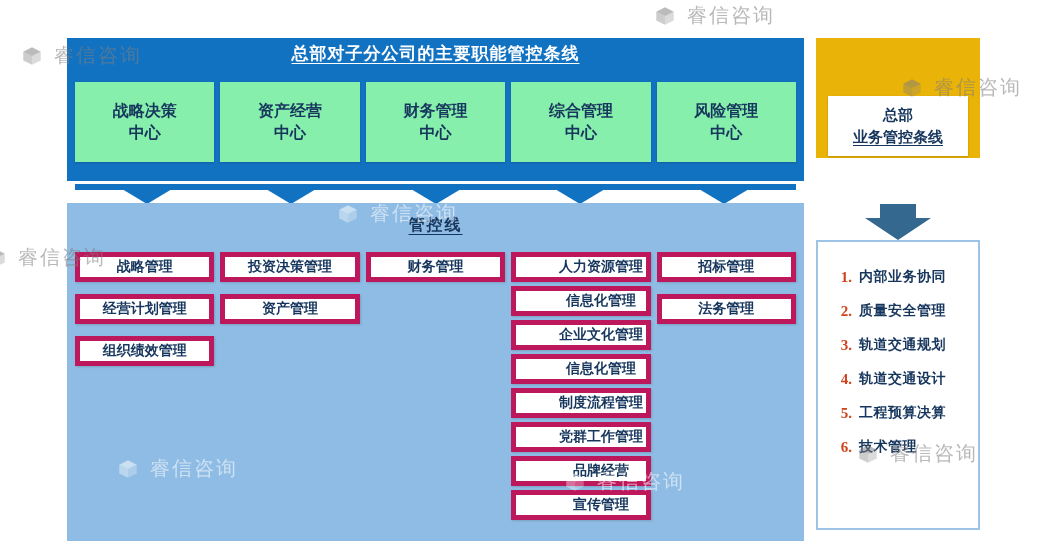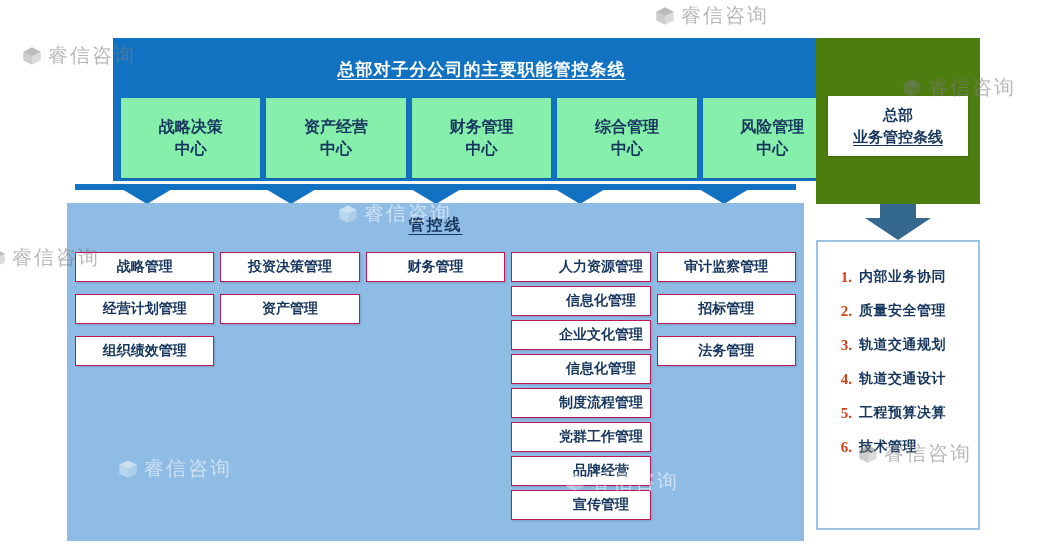--- a/index.html
+++ b/index.html
@@ -1,21 +1,21 @@
 <!DOCTYPE html>
 <html><head>
 <meta charset="utf-8">
 <style>
   * { margin:0; padding:0; box-sizing:border-box; }
   body { background:#ffffff; font-family:"Liberation Serif","DejaVu Serif",serif; }
   .page { position:relative; width:1040px; height:555px; background:#ffffff; overflow:hidden; }
 
   
   .banner { position:absolute; left:67px; top:38px; width:737px; height:143px;
-            background:#1272C2; padding-top:20px;margin-left:46px; }
+            background:#1272C2; padding-top:4px; }
   .banner-title { text-align:center; color:#ffffff; font-size:17px; font-weight:bold;
                   text-decoration:underline; text-underline-offset:4px; letter-spacing:1px; }
   .centers-row { display:flex; gap:6px; padding:0 8px; margin-top:17px; }
   .center-box { flex:1; height:80px; background:#86efac; display:flex; align-items:center;
                 justify-content:center; text-align:center; font-weight:bold; color:#17365D;
                 font-size:16px; line-height:1.35; white-space:pre-line;
                 box-shadow:0 1px 2px rgba(0,0,0,.18); }
 
   
   .arrow-strip-wrap { position:absolute; left:67px; top:184px; width:737px; height:21px; }
@@ -25,28 +25,28 @@
   .tri { width:0; height:0; border-left:25px solid transparent; border-right:25px solid transparent;
          border-top:15px solid #1272C2; }
 
   
   .control-panel { position:absolute; left:67px; top:203px; width:737px; height:338px;
                    background:#8FBCE4; padding-top:12px; }
   .control-title { text-align:center; color:#17365D; font-size:16px; font-weight:bold;
                    text-decoration:underline; text-underline-offset:4px; letter-spacing:2px; }
   .control-columns { display:flex; gap:6px; padding:0 8px; margin-top:16px; align-items:flex-start; }
   .col { flex:1; }
-  .ctrl-item { height:30px; background:#ffffff; border:1px solid #be185d; display:flex;
+  .ctrl-item { height:30px; background:#ffffff; border:5px solid #be185d; display:flex;
                align-items:center; justify-content:center; color:#17365D; font-size:14px;
                font-weight:bold; margin-bottom:12px; box-shadow:1px 1px 2px rgba(0,0,0,.15); }
   .col.tight .ctrl-item { margin-bottom:4px;padding-left:40px; }
 
   
-  .orange-panel { position:absolute; left:816px; top:38px; width:164px; height:166px;
-                  background:#4d7c0f; }
+  .orange-panel { position:absolute; left:816px; top:38px; width:164px; height:120px;
+                  background:#eab308; }
   .hq-box { position:absolute; left:12px; right:12px; top:58px; height:60px; background:#ffffff;
             display:flex; flex-direction:column; align-items:center; justify-content:center;
             color:#17365D; font-weight:bold; font-size:15px; line-height:1.5;
             box-shadow:0 1px 2px rgba(0,0,0,.2); }
   .hq-box .l2 { text-decoration:underline; text-underline-offset:3px; }
 
   
   .slate-arrow { position:absolute; left:816px; top:204px; width:164px; }
   .slate-rect { width:36px; height:14px; background:#35688E; margin:0 auto; }
   .slate-tri { width:0; height:0; border-left:33px solid transparent; border-right:33px solid transparent;
@@ -55,21 +55,21 @@
   
   .hq-list-box { position:absolute; left:816px; top:240px; width:164px; height:290px;
                  background:#ffffff; border:2px solid #9DC3E6; padding-top:18px; }
   .hq-row { display:flex; align-items:center; height:34px; padding-left:10px; }
   .hq-num { color:#D0421B; font-weight:bold; font-size:15px; width:24px; text-align:right;
             margin-right:7px; }
   .hq-text { color:#17365D; font-weight:bold; font-size:14px; letter-spacing:0.5px; }
 
   
   .wm-layer { position:absolute; inset:0; z-index:9; pointer-events:none; }
-  .wm { position:absolute; display:flex; align-items:center; gap:6px; font-size:20px;
+  .wm { position:absolute; display:flex; align-items:center; gap:12px; font-size:20px;
         color:rgba(125,125,125,.55); letter-spacing:2px; white-space:nowrap; }
   .wm svg polygon { fill:currentColor; }
   .wm-light { color:rgba(255,255,255,.55); }
 </style>
 </head>
 <body>
 
 <div class="page">
 
   <div class="banner">
@@ -128,21 +128,20 @@
           <div class="ctrl-item">人力资源管理</div>
           <div class="ctrl-item">信息化管理</div>
           <div class="ctrl-item">企业文化管理</div>
           <div class="ctrl-item">信息化管理</div>
           <div class="ctrl-item">制度流程管理</div>
           <div class="ctrl-item">党群工作管理</div>
           <div class="ctrl-item">品牌经营</div>
           <div class="ctrl-item">宣传管理</div>
         </div>
         <div class="col">
-          <div class="ctrl-item">审计监察管理</div>
           <div class="ctrl-item">招标管理</div>
           <div class="ctrl-item">法务管理</div>
         </div>
       </div>
   </div>
 
   <div class="orange-panel">
     <div class="hq-box">
       <span class="l1">总部</span>
       <span class="l2">业务管控条线</span>

